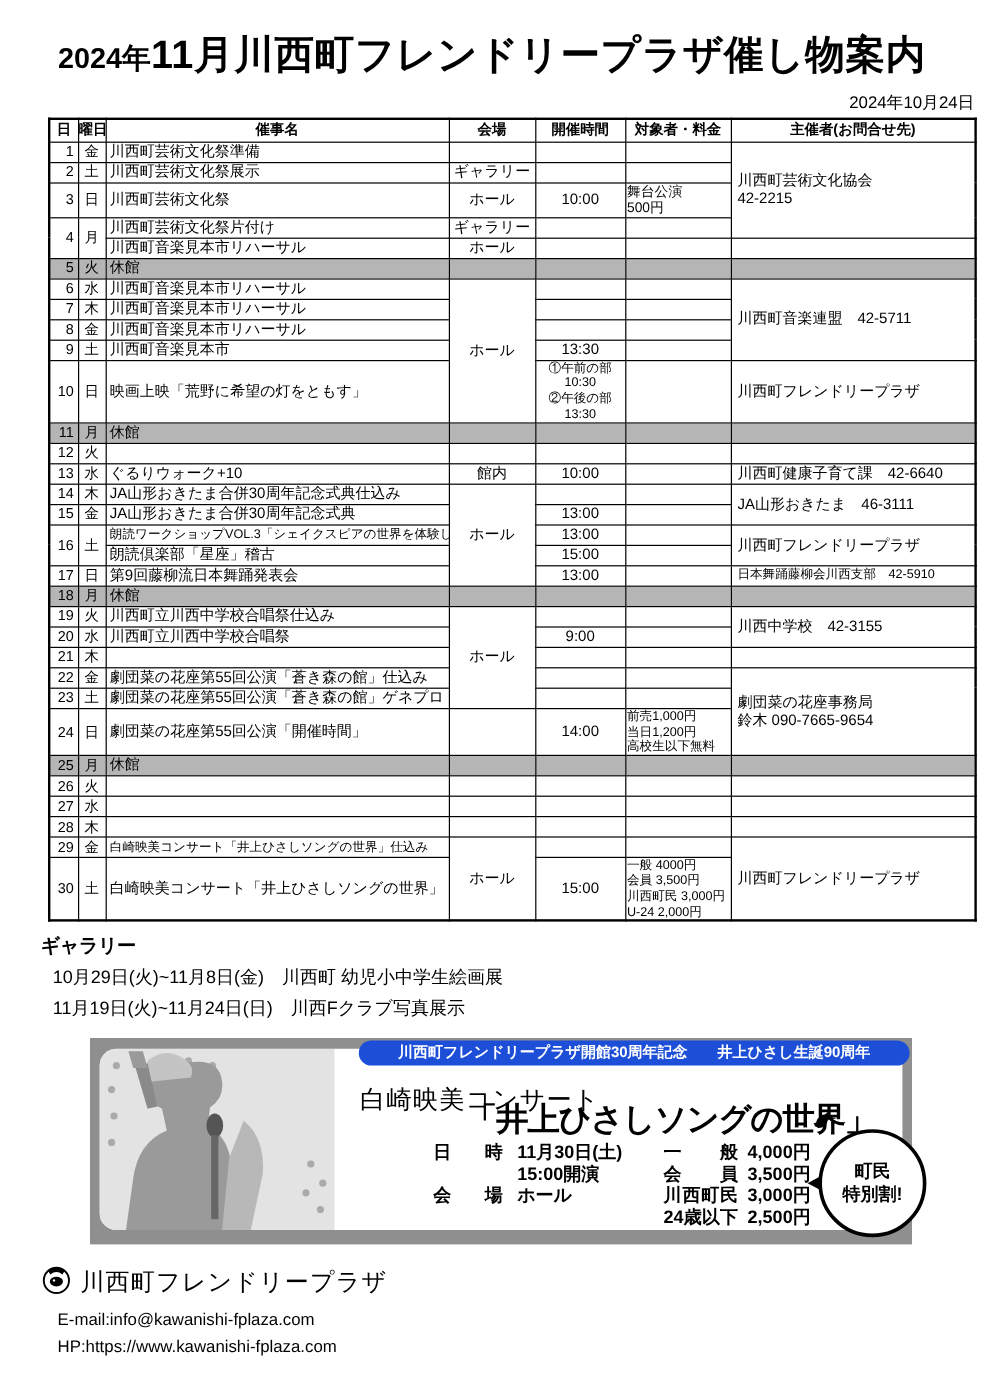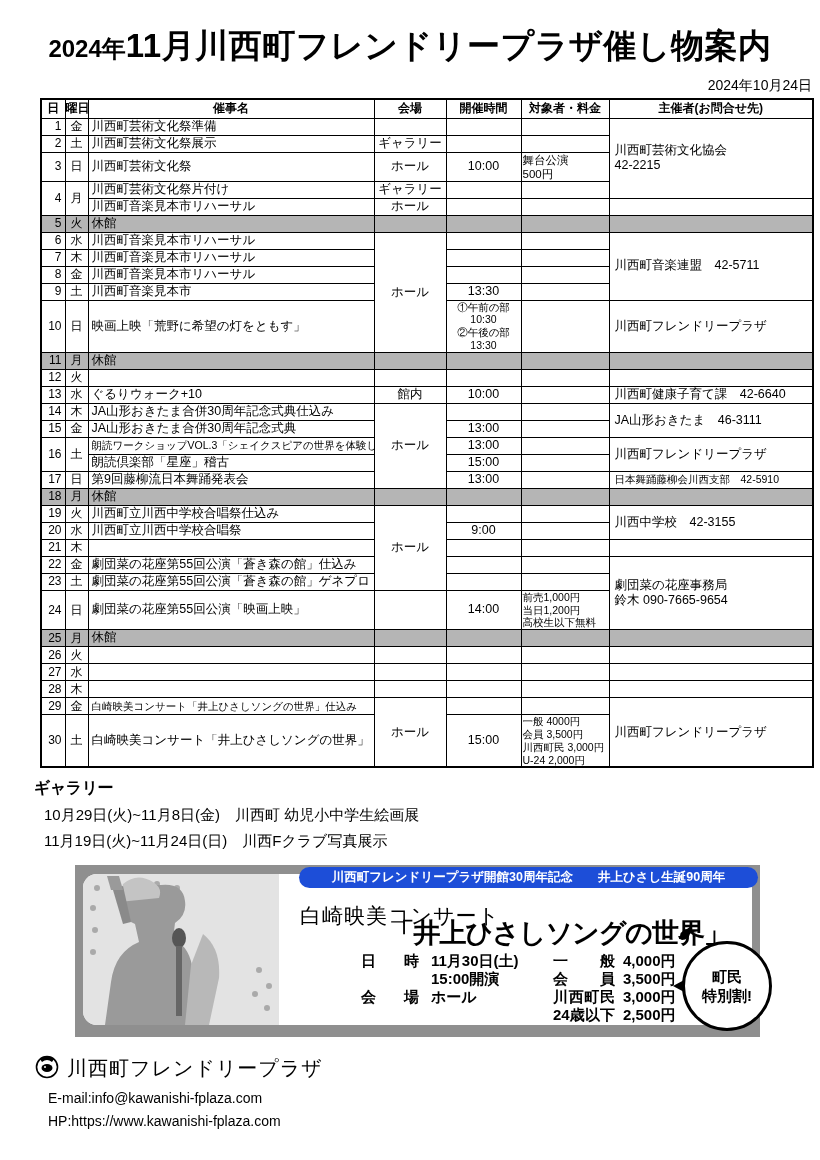--- a/index.html
+++ b/index.html
@@ -292,21 +292,21 @@
         <tr>
           <td class="td-day">23</td>
           <td class="td-wd">土</td>
           <td class="td-name">劇団菜の花座第55回公演「蒼き森の館」ゲネプロ</td>
           <td class="td-time"></td>
           <td class="td-fee"></td>
         </tr>
         <tr>
           <td class="td-day">24</td>
           <td class="td-wd">日</td>
-          <td class="td-name">劇団菜の花座第55回公演「映画上映」</td>
+          <td class="td-name">劇団菜の花座第55回公演「開催時間」</td>
           <td class="td-venue"></td>
           <td class="td-time">14:00</td>
           <td class="td-fee s">前売1,000円<br>当日1,200円<br>高校生以下無料</td>
         </tr>
         <tr class="gray">
           <td class="td-day">25</td>
           <td class="td-wd">月</td>
           <td class="td-name">休館</td>
           <td class="td-venue"></td>
           <td class="td-time"></td>

